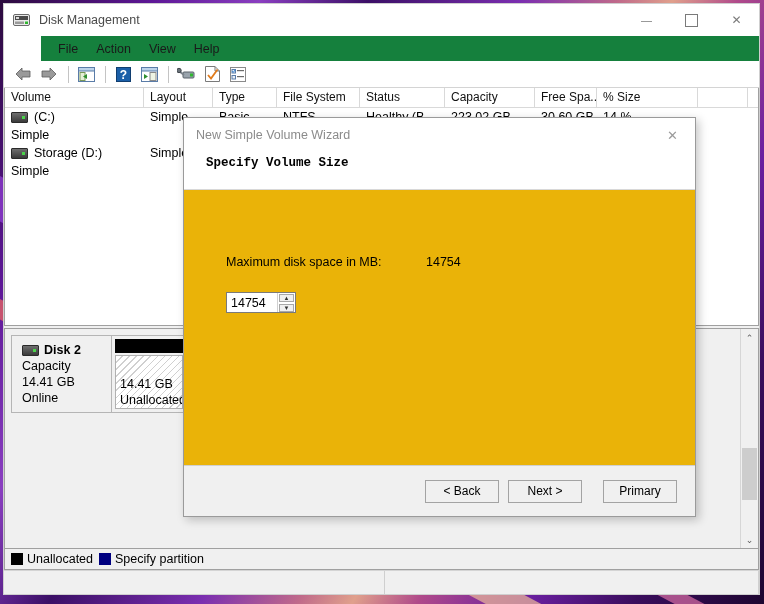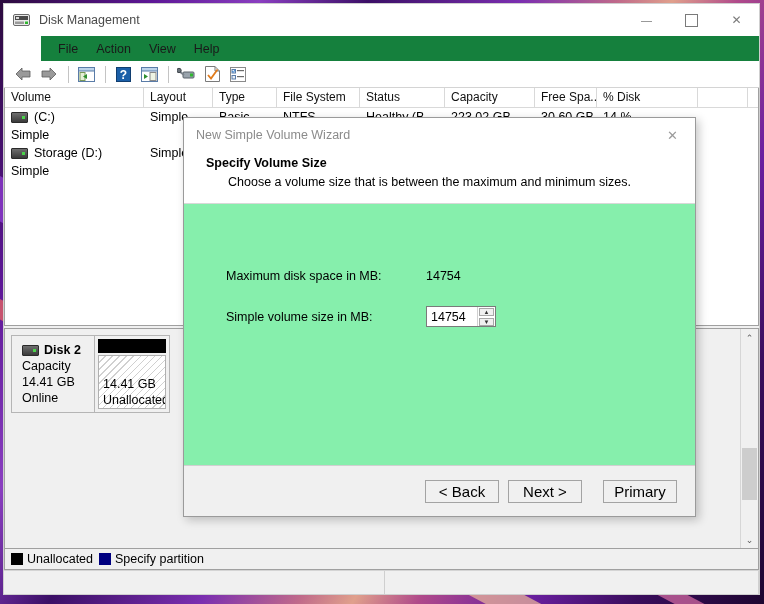--- a/index.html
+++ b/index.html
@@ -193,21 +193,21 @@
     position: relative;
     overflow: hidden;
     background: #f0f0f0;
   }
   .disk-row {
     display: flex;
     margin: 6px 0 0 6px;
     height: 78px;
   }
   .disk-info {
-    width: 84px;
+    width: 101px;
     background: #f0f0f0;
     border: 1px solid #b5b5b5;
     box-sizing: border-box;
     padding: 6px 9px 0 10px;
     font-size: 12.5px;
     color: #000;
     line-height: 16px;
   }
   .disk-info .dtitle {
     font-weight: bold;
@@ -335,29 +335,30 @@
     background: #ffffff;
     padding: 4px 0 14px 22px;
     flex: 0 0 auto;
     border-bottom: 1px solid #d8d8d8;
   }
   .wz-head h2 {
     margin: 0 0 5px 0;
     font-size: 12.5px;
     font-weight: bold;
     color: #000;
+    font-family: Liberation Mono, monospace;
   }
   .wz-head p {
     margin: 0 0 0 22px;
     font-size: 12.5px;
     color: #000;
   }
   .wz-body {
     flex: 1 1 auto;
-    background: #86efac;
+    background: #eab308;
     position: relative;
     padding: 56px 0 0 0;
   }
   .wz-field {
     display: flex;
     align-items: center;
     height: 31px;
     padding-left: 42px;
   }
   .wz-field .lbl {
@@ -414,21 +415,21 @@
     padding-right: 18px;
     gap: 9px;
     flex: 0 0 auto;
   }
   .wz-btn {
     width: 74px;
     height: 23px;
     background: #f0f0f0;
     border: 1px solid #a3a3a3;
     font-family: "Liberation Sans", sans-serif;
-    font-size: 15px;
+    font-size: 12px;
     color: #000;
     cursor: default;
   }
   .wz-btn.spaced { margin-right: 12px; }
 </style>
 </head>
 <body>
 
 <div id="desktop">
   <div class="streak" style="left:-60px; top:380px; width:420px; height:18px; background:#e8655f;"></div>
@@ -536,21 +537,21 @@
 
       <div class="vol-pane">
         <div class="vol-header">
           <div class="th" style="width:139px">Volume</div>
           <div class="th" style="width:69px">Layout</div>
           <div class="th" style="width:64px">Type</div>
           <div class="th" style="width:83px">File System</div>
           <div class="th" style="width:85px">Status</div>
           <div class="th" style="width:90px">Capacity</div>
           <div class="th" style="width:62px">Free Spa...</div>
-          <div class="th" style="width:101px">% Disk</div>
+          <div class="th" style="width:101px">% Size</div>
           <div class="th" style="width:50px"></div>
         </div>
         <div class="vol-rows">
 
           <div class="vol-row">
             <div class="cell vol-name" style="width:139px">
               <span class="drive-ico"></span>
               <span>(C:)</span>
             </div>
             <div class="cell" style="width:69px">Simple</div>
@@ -651,33 +652,31 @@
     <div id="wizard">
       <div class="wz-title">
         <div class="t">New Simple Volume Wizard</div>
         <div class="wz-close">
           <span>✕</span>
         </div>
       </div>
 
       <div class="wz-head">
         <h2>Specify Volume Size</h2>
-        <p>Choose a volume size that is between the maximum and minimum sizes.</p>
       </div>
 
       <div class="wz-body">
 
         <div class="wz-field">
           <div class="lbl">Maximum disk space in MB:</div>
           <div class="val">14754</div>
         </div>
 
 
         <div class="wz-field" style="margin-top:10px;">
-          <div class="lbl">Simple volume size in MB:</div>
           <div class="spin-wrap">
             <input type="text" value="14754" style="">
             <div class="spin-btns">
               <div>▲</div>
               <div>▼</div>
             </div>
           </div>
         </div>
 
       </div>

